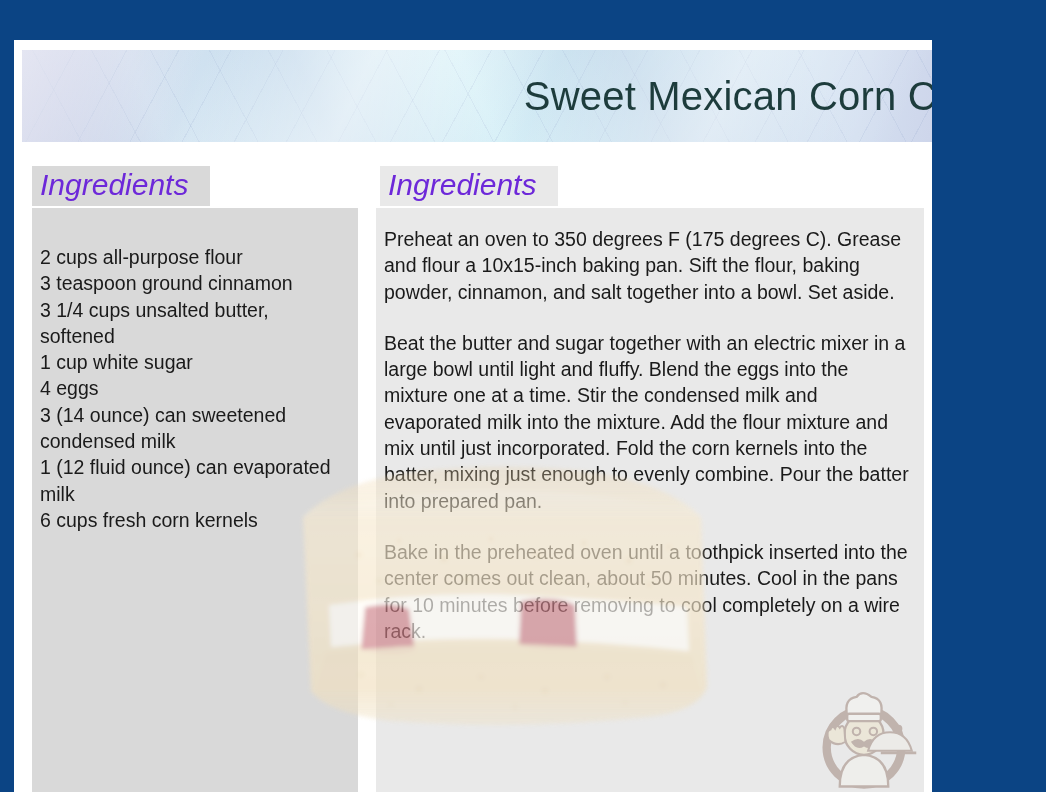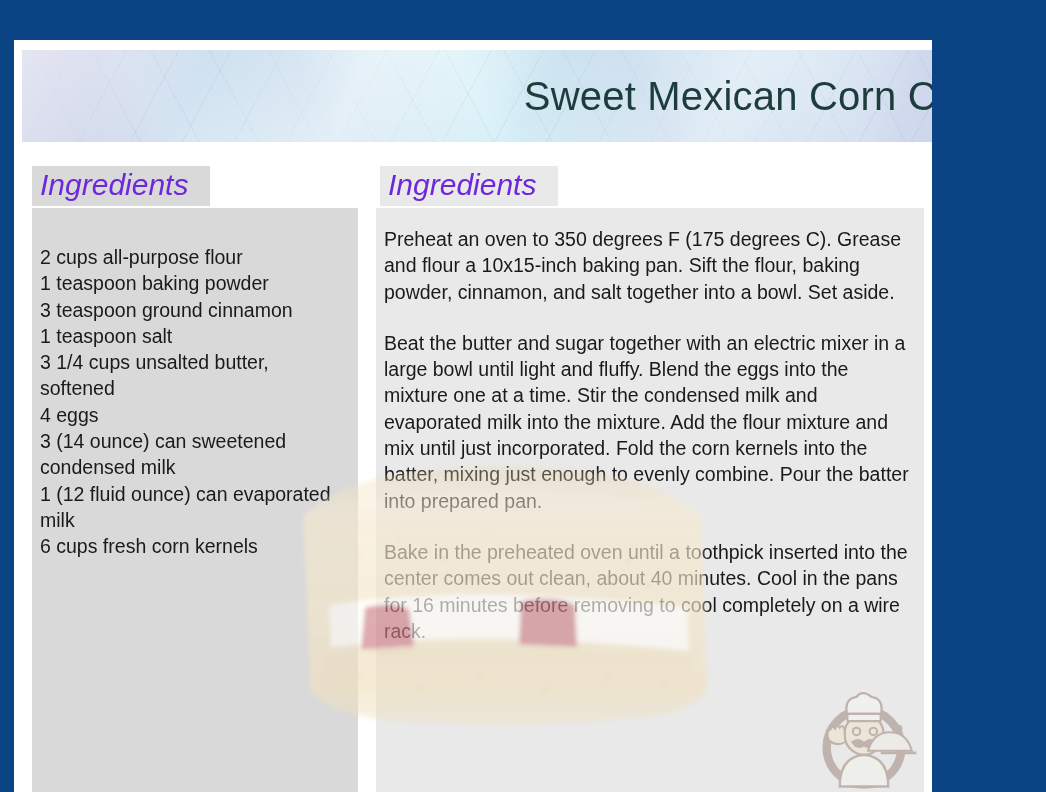--- a/index.html
+++ b/index.html
@@ -147,36 +147,35 @@
       <div id="banner-title">Sweet Mexican Corn Cake</div>
     </div>
 
     <div class="tab-label" id="tab-ingredients">Ingredients</div>
 
     <div class="tab-label" id="tab-directions">Ingredients</div>
 
     <div class="panel" id="panel-ingredients">
       <div id="ingredient-list">
           <div class="ingredient-item">2 cups all-purpose flour</div>
-          <div class="ingredient-item">1 teaspoon baking powder</div>
           <div class="ingredient-item">3 teaspoon ground cinnamon</div>
-          <div class="ingredient-item">1 teaspoon salt</div>
           <div class="ingredient-item">3 1/4 cups unsalted butter, softened</div>
+          <div class="ingredient-item">1 cup white sugar</div>
           <div class="ingredient-item">4 eggs</div>
           <div class="ingredient-item">3 (14 ounce) can sweetened condensed milk</div>
           <div class="ingredient-item">1 (12 fluid ounce) can evaporated milk</div>
           <div class="ingredient-item">6 cups fresh corn kernels</div>
         </div>
     </div>
 
     <div class="panel" id="panel-directions">
       <div id="directions-body">
           <p class="direction-paragraph">Preheat an oven to 350 degrees F (175 degrees C). Grease and flour a 10x15-inch baking pan. Sift the flour, baking powder, cinnamon, and salt together into a bowl. Set aside.</p>
           <p class="direction-paragraph">Beat the butter and sugar together with an electric mixer in a large bowl until light and fluffy. Blend the eggs into the mixture one at a time. Stir the condensed milk and evaporated milk into the mixture. Add the flour mixture and mix until just incorporated. Fold the corn kernels into the batter, mixing just enough to evenly combine. Pour the batter into prepared pan.</p>
-          <p class="direction-paragraph">Bake in the preheated oven until a toothpick inserted into the center comes out clean, about 40 minutes. Cool in the pans for 16 minutes before removing to cool completely on a wire rack.</p>
+          <p class="direction-paragraph">Bake in the preheated oven until a toothpick inserted into the center comes out clean, about 50 minutes. Cool in the pans for 10 minutes before removing to cool completely on a wire rack.</p>
         </div>
     </div>
 
     <svg id="cake-photo" viewBox="0 0 470 300">
       <defs>
         <linearGradient id="crustTop" x1="0" y1="0" x2="0" y2="1">
           <stop offset="0%" stop-color="#e8cfa4"></stop>
           <stop offset="40%" stop-color="#f3e0bd"></stop>
           <stop offset="100%" stop-color="#f8eed7"></stop>
         </linearGradient>

